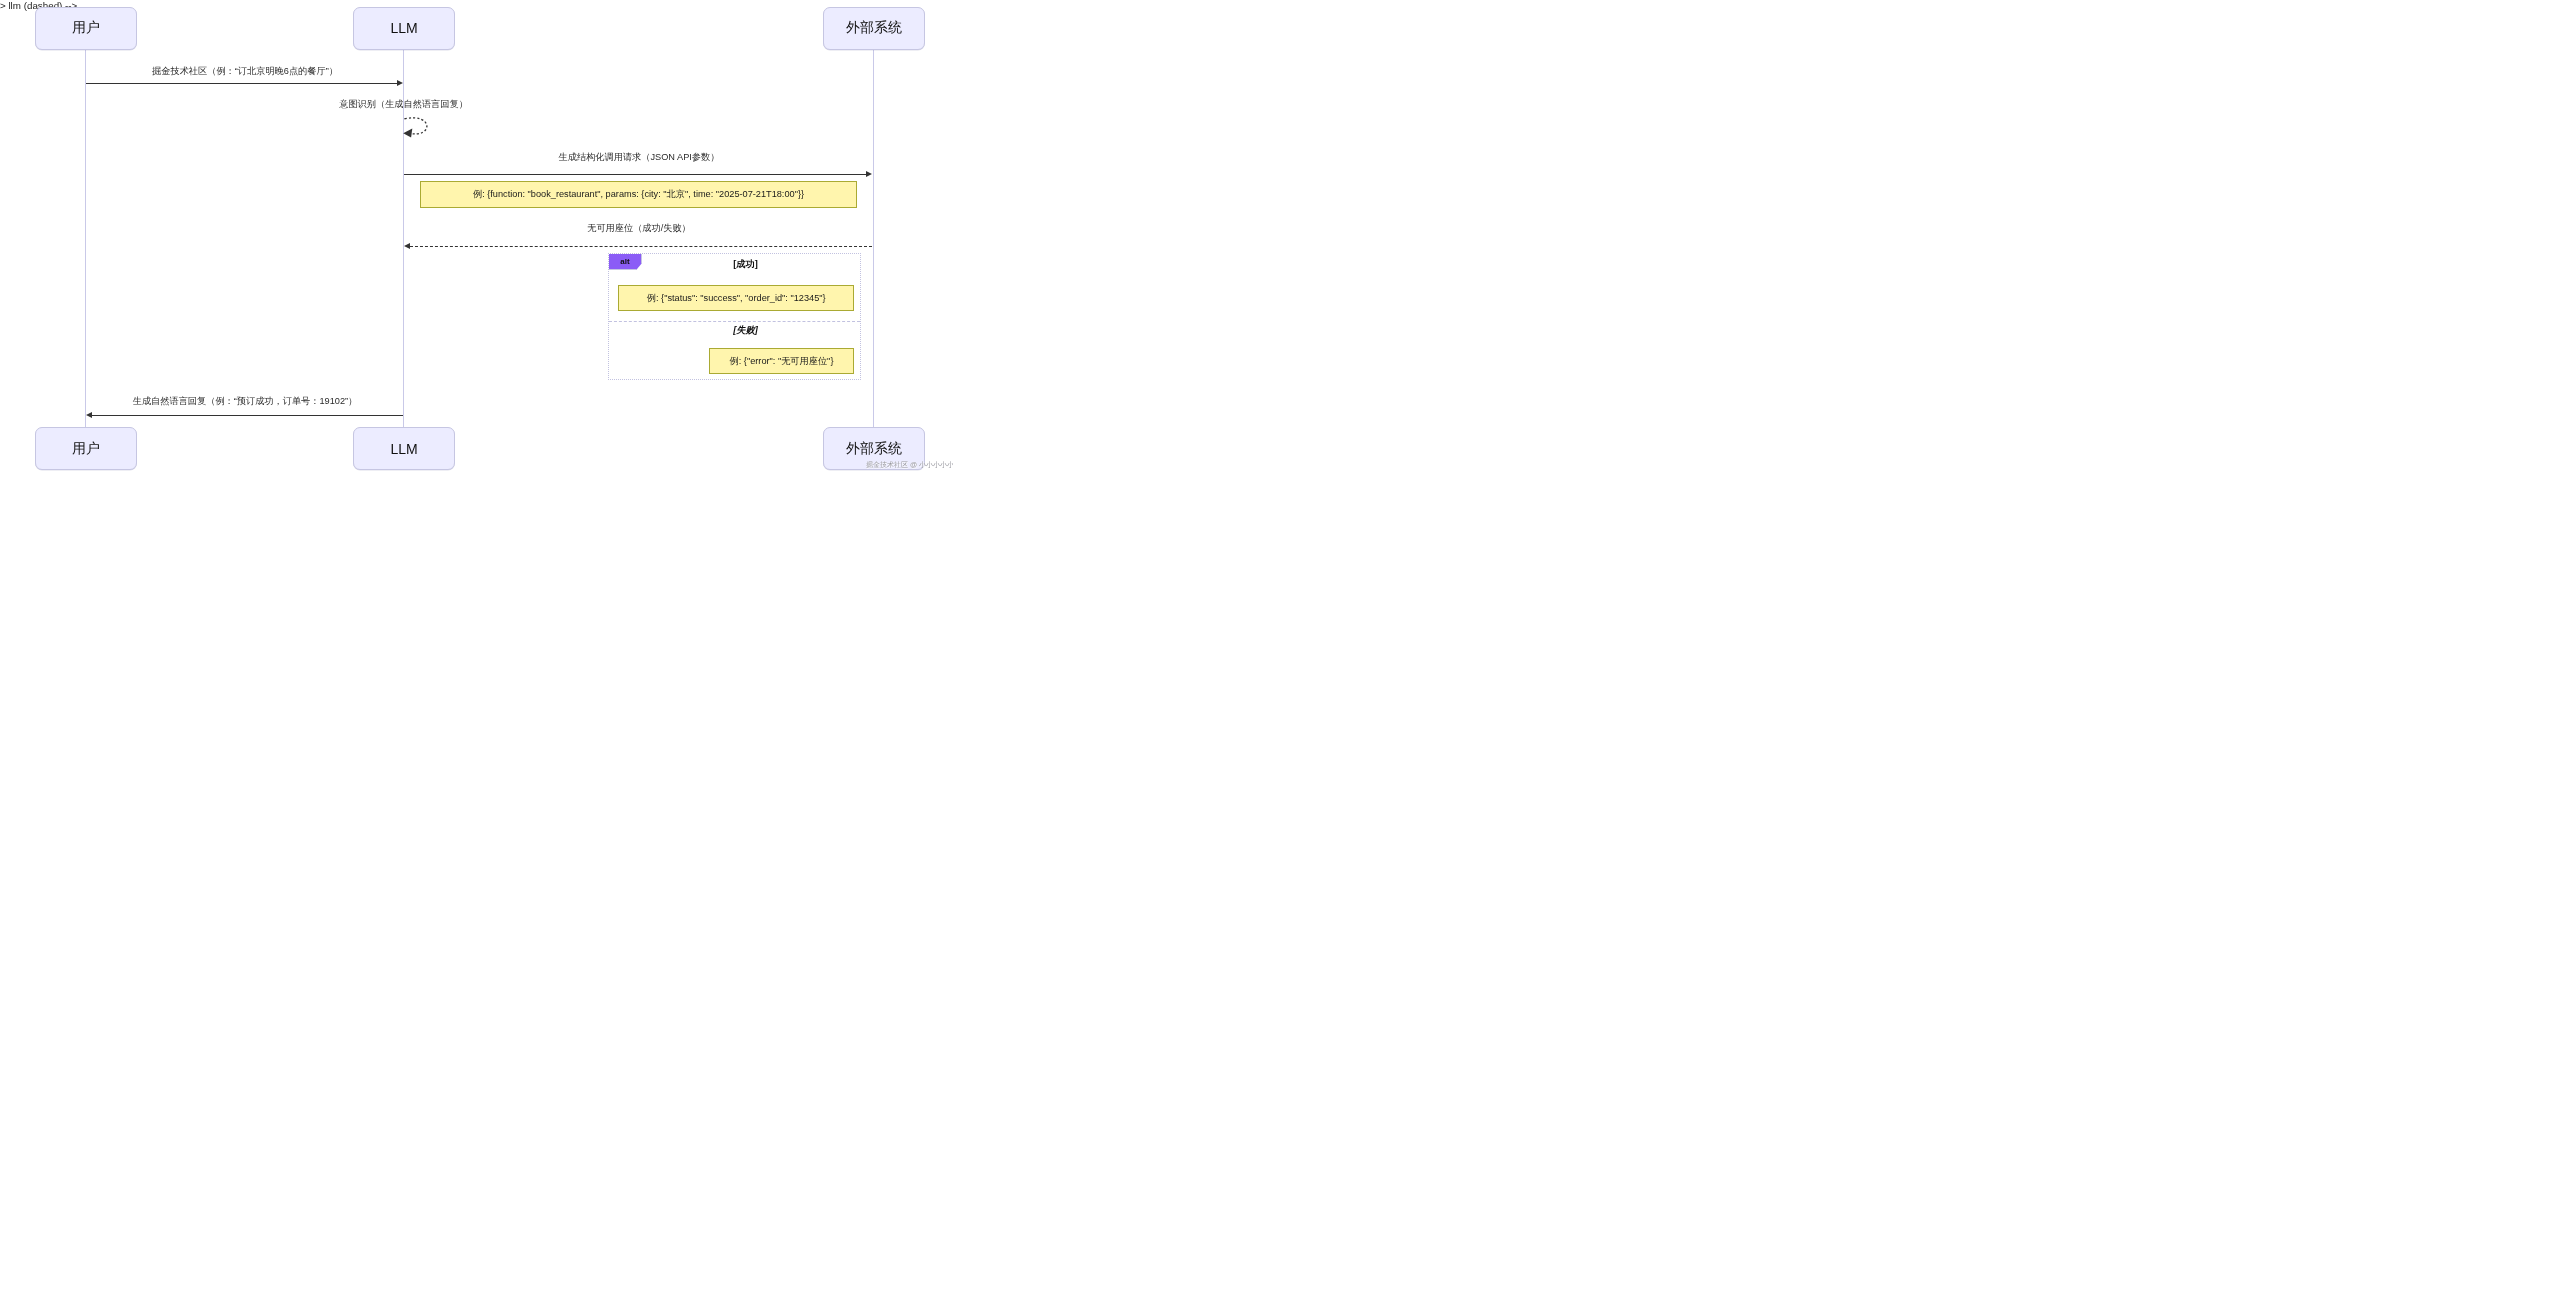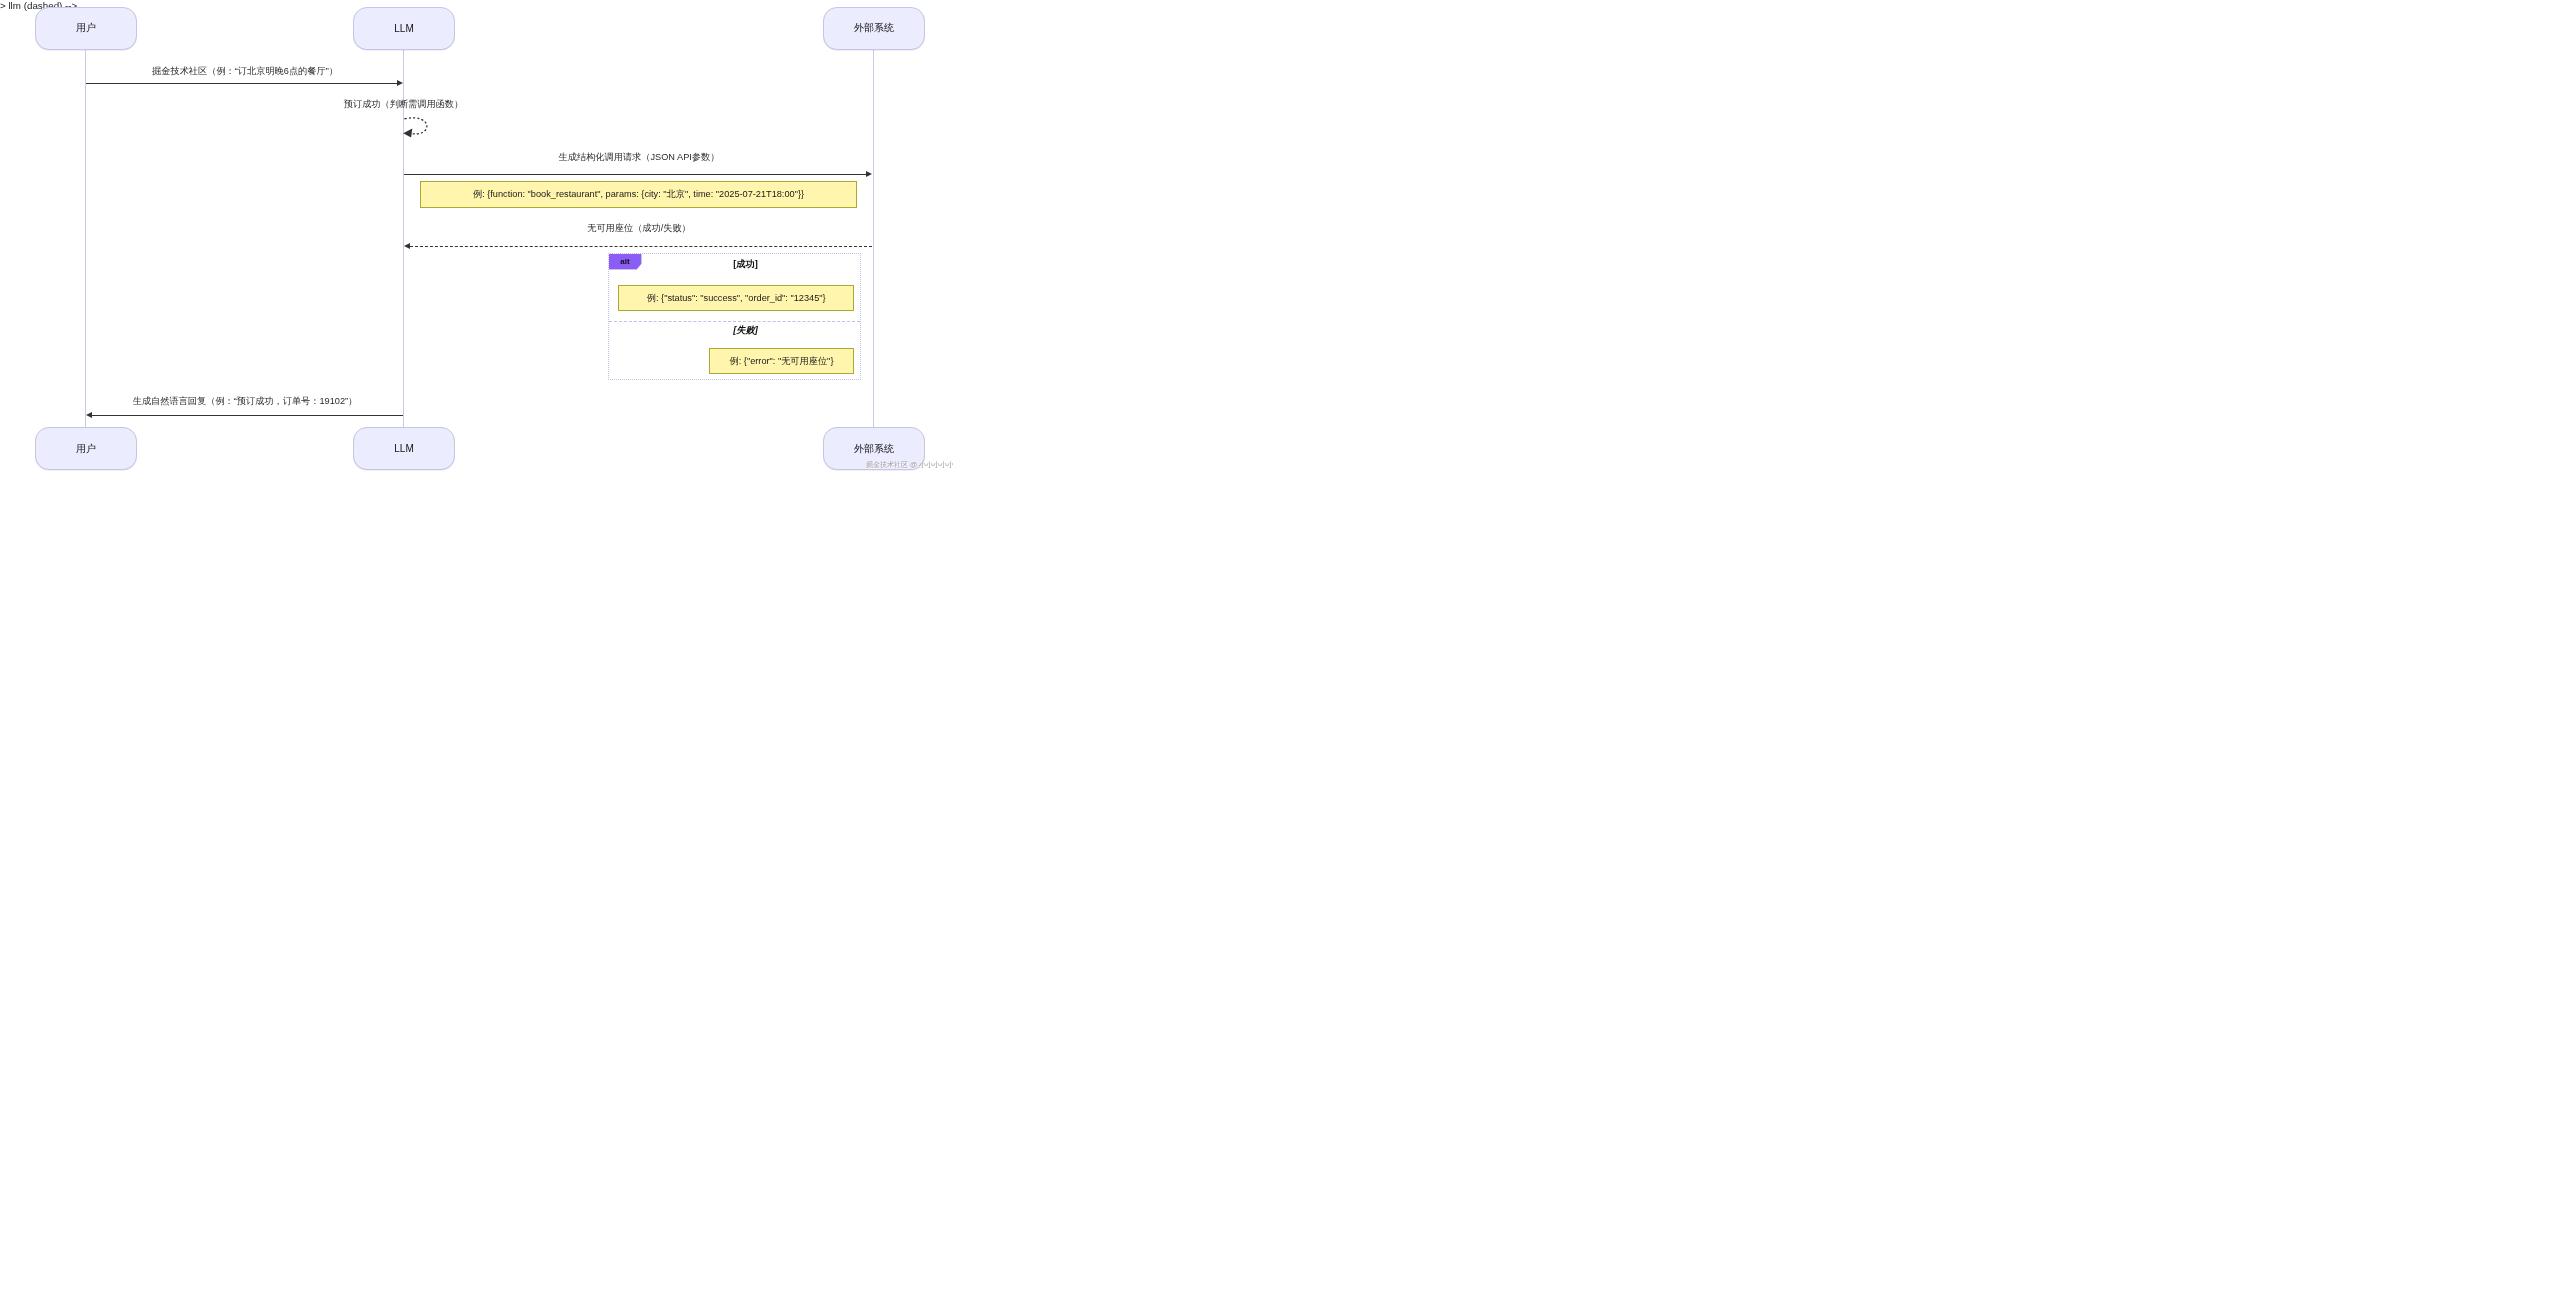--- a/index.html
+++ b/index.html
@@ -16,26 +16,26 @@
     overflow: hidden;
     color: #222;
   }
   
   .actor-box {
     position: absolute;
     width: 102px;
     height: 43px;
     background: #ECECFF;
     border: 0.6px solid #C6C6E2;
-    border-radius: 14px;
+    border-radius: 7px;
     box-shadow: 0 0.6px 0.6px rgba(120,120,170,0.25);
     display: flex;
     align-items: center;
     justify-content: center;
-    font-size: 10px;
+    font-size: 14px;
     color: #111;
     box-sizing: border-box;
   }
   
   .lifeline {
     position: absolute;
     top: 50px;
     height: 377px;
     width: 1.2px;
     background: #C9C9E8;
@@ -165,21 +165,21 @@
   <div class="actor-box" style="left:823px; top:6.7px;">
     <span>外部系统</span>
   </div>
 
   
   <div class="msg-label" style="left:86px; width:318px; top:65px;">掘金技术社区（例：“订北京明晚6点的餐厅”）</div>
   <div class="msg-line" style="left:86px; top:83px; width:312px;"></div>
   <div class="arrow-right" style="left:397px; top:80px;"></div>
 
   
-  <div class="msg-label" style="left:281px; width:245px; top:98px;">预订成功（判断需调用函数）</div>
+  <div class="msg-label" style="left:281px; width:245px; top:98px;">意图识别（生成自然语言回复）</div>
   <svg class="self-loop" style="left:402px; top:115px;" width="40" height="24.5" viewBox="0 0 66 40">
     <path d="M 4 6 C 52 -4, 52 38, 12 30" fill="none" stroke="#333" stroke-width="2.2" stroke-dasharray="3.5,3.5"></path>
     <polygon points="2,30 17,22 15,37" fill="#333"></polygon>
   </svg>
 
   
   <div class="msg-label" style="left:404px; width:470px; top:151px;">生成结构化调用请求（JSON API参数）</div>
   <div class="msg-line" style="left:404px; top:174px; width:463px;"></div>
   <div class="arrow-right" style="left:866px; top:171px;"></div>
 

